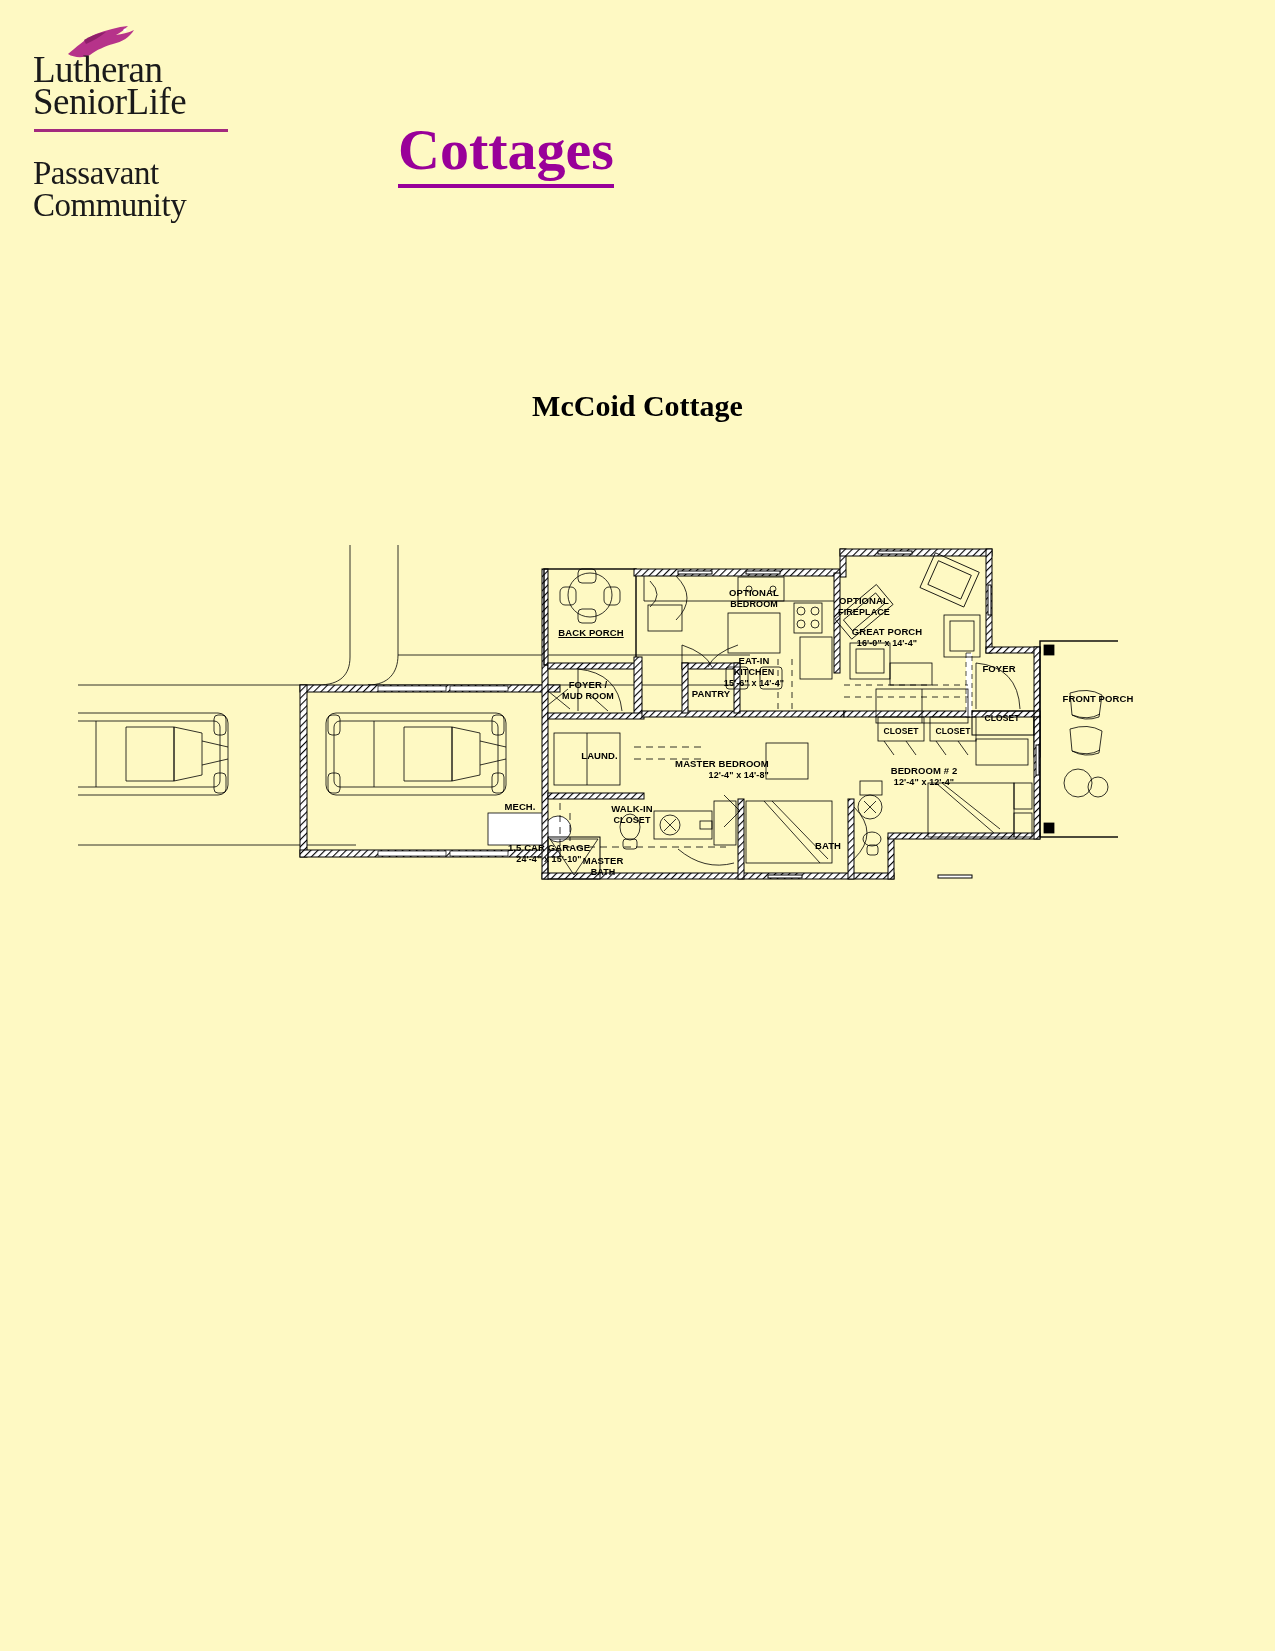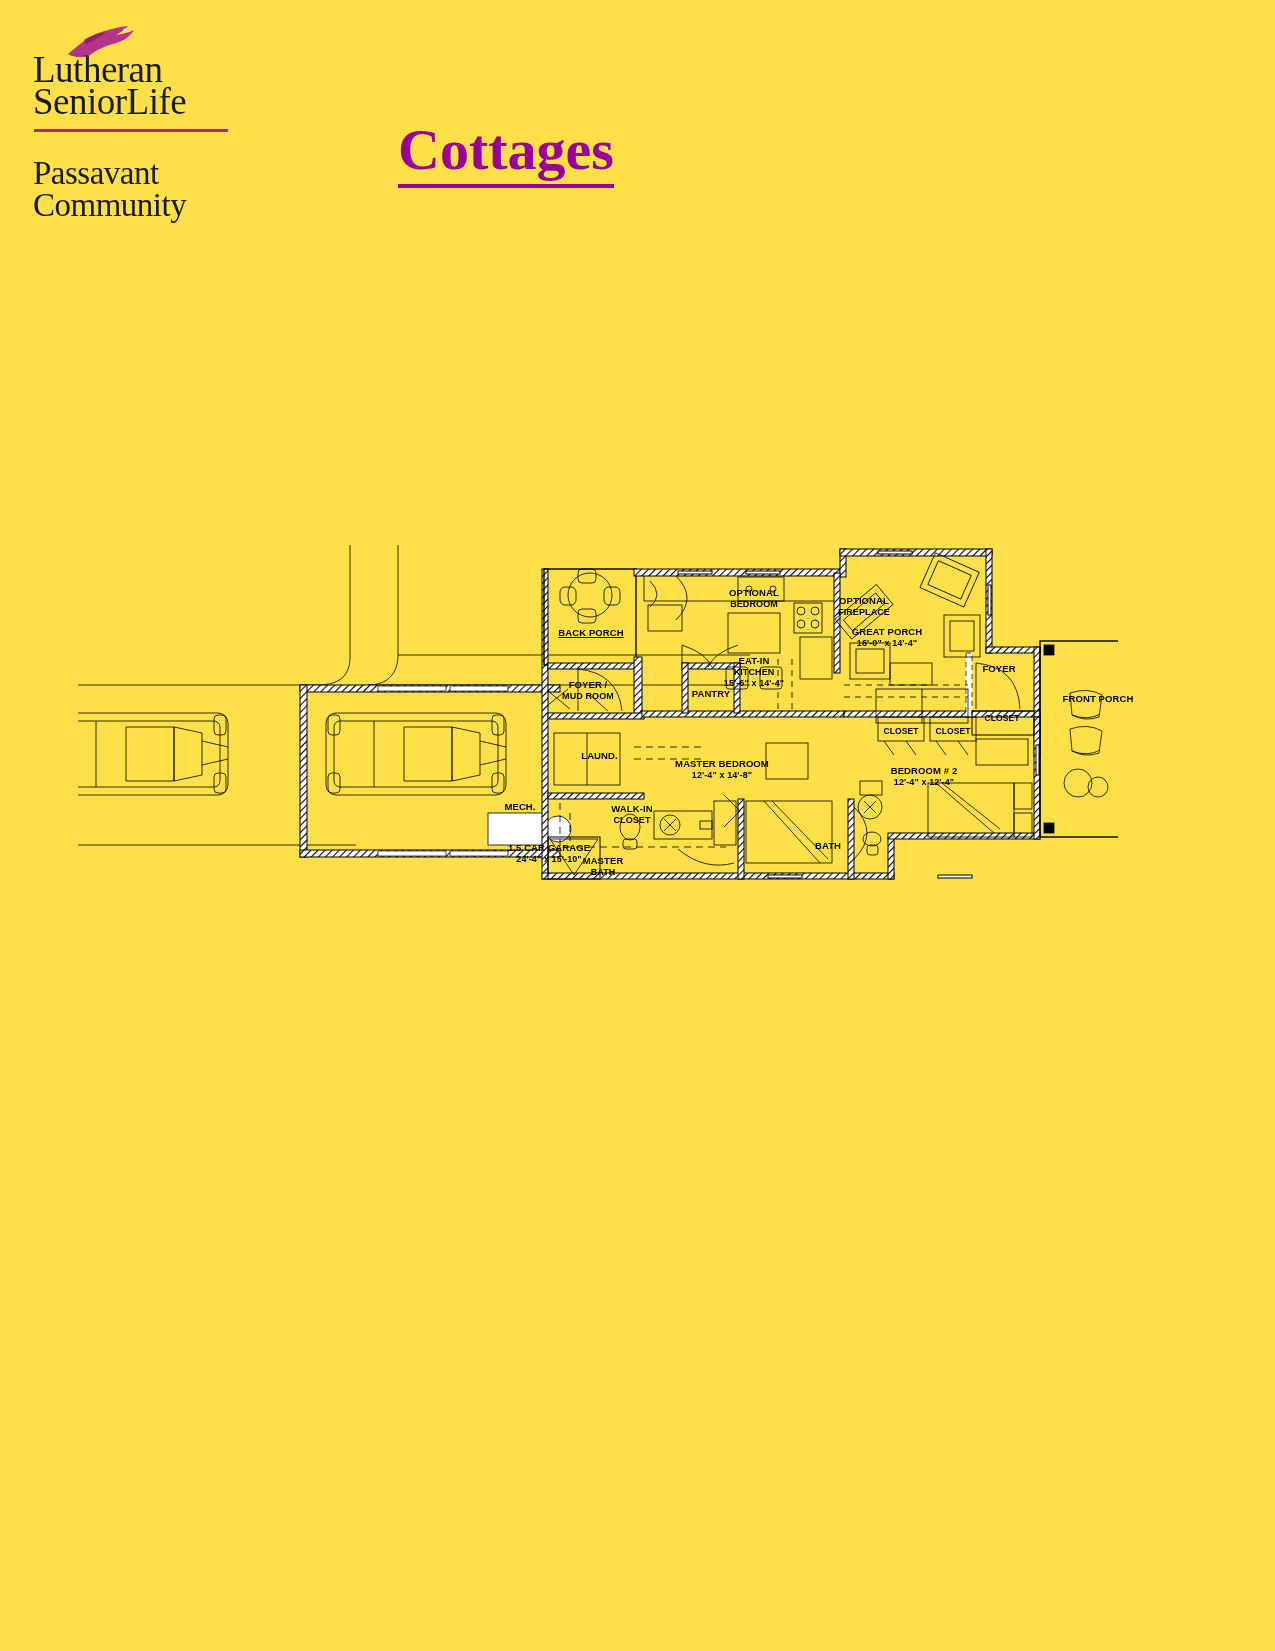--- a/index.html
+++ b/index.html
@@ -9,21 +9,21 @@
     background: #ffffff;
   }
   body {
     font-family: "Liberation Sans", sans-serif;
     color: #000000;
   }
   #page {
     position: relative;
     width: 1275px;
     height: 1651px;
-    background: #fde047;
+    background: #fef9c3;
     overflow: hidden;
   }
 
   
   #logo {
     position: absolute;
     left: 28px;
     top: 24px;
     width: 210px;
     height: 185px;
@@ -120,20 +120,21 @@
       <circle cx="59" cy="6" r="1.6" fill="#ffffff"></circle>
     </svg>
     <div class="logo-word" id="logo-l1">Lutheran</div>
     <div class="logo-word" id="logo-l2">SeniorLife</div>
     <div id="logo-rule"></div>
     <div class="logo-word" id="logo-l3">Passavant</div>
     <div class="logo-word" id="logo-l4">Community</div>
   </div>
 
   <div id="doc-title"><span>Cottages</span></div>
+  <div id="plan-title">McCoid Cottage</div>
 
   <div id="plan">
 
     <svg width="1040" height="360" viewBox="0 0 1040 360">
       <defs>
         <pattern id="hatch" width="5" height="5" patternUnits="userSpaceOnUse" patternTransform="rotate(45)">
           <rect width="5" height="5" fill="#ffffff"></rect>
           <line x1="0" y1="0" x2="0" y2="5" stroke="#000" stroke-width="2.2"></line>
         </pattern>
       </defs>
@@ -445,21 +446,21 @@
     </div>
     <div class="rlabel" style="left:921px; top:118px;">FOYER</div>
     <div class="rlabel" style="left:1020px; top:148px;">FRONT PORCH</div>
     <div class="rlabel sm" style="left:823px; top:181px;">CLOSET</div>
     <div class="rlabel sm" style="left:875px; top:181px;">CLOSET</div>
     <div class="rlabel sm" style="left:924px; top:168px;">CLOSET</div>
     <div class="rlabel" style="left:554px; top:258px;">
       <span>WALK-IN</span>
       <span class="dim">CLOSET</span>
     </div>
-    <div class="rlabel" style="left:644px; top:213px;">
+    <div class="rlabel" style="left:644px; top:213px;text-align:right;">
       <span>MASTER BEDROOM</span>
       <span class="dim">12'-4" x 14'-8"</span>
     </div>
     <div class="rlabel" style="left:525px; top:310px;">
       <span>MASTER</span>
       <span class="dim">BATH</span>
     </div>
     <div class="rlabel" style="left:750px; top:295px;">BATH</div>
     <div class="rlabel" style="left:846px; top:220px;">
       <span>BEDROOM # 2</span>

